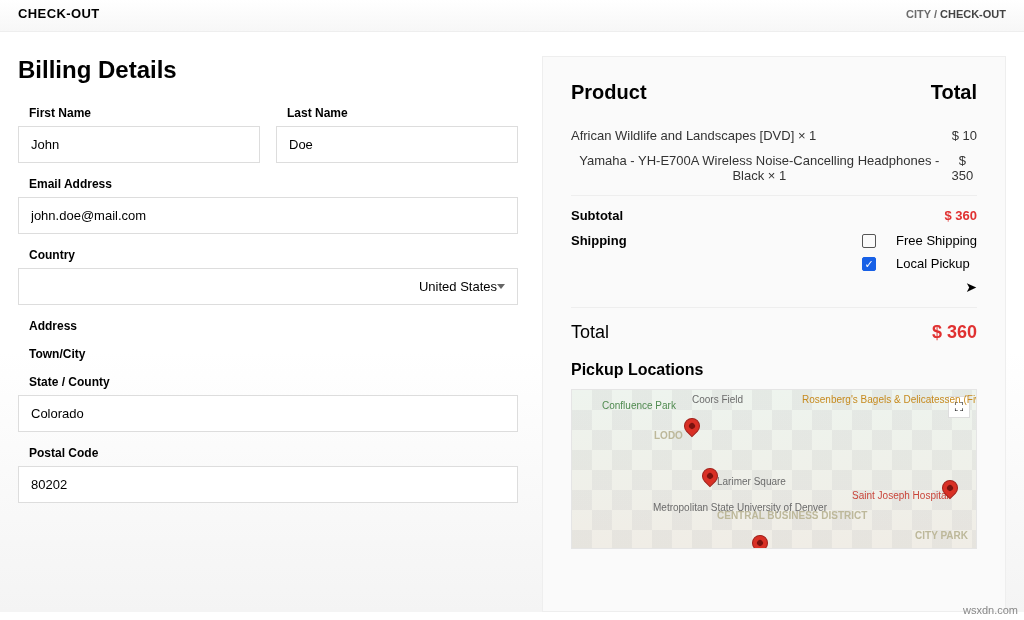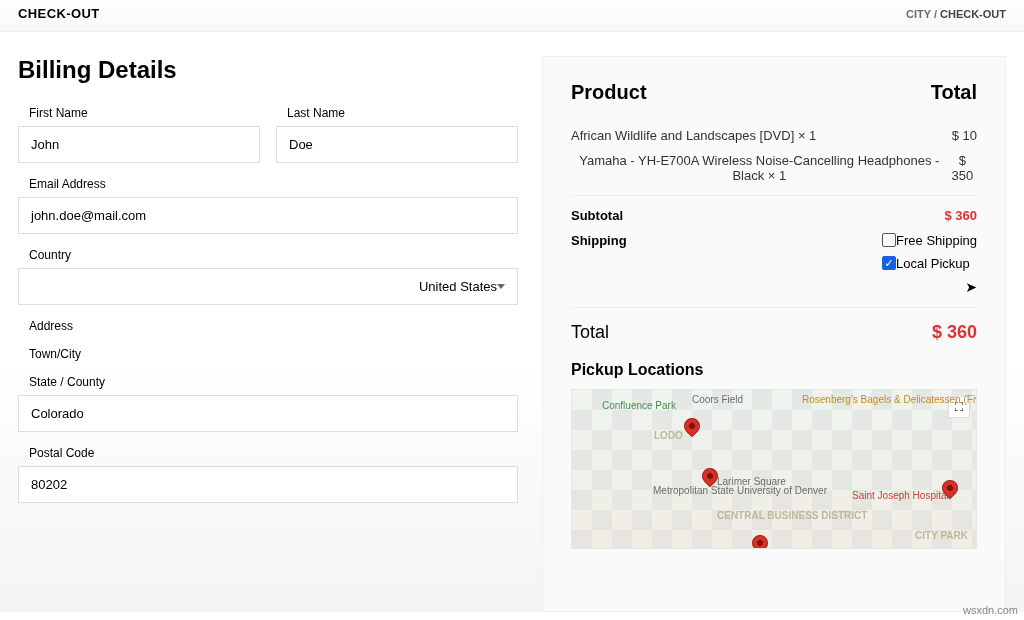--- a/index.html
+++ b/index.html
@@ -32,21 +32,21 @@
   .left { flex: 0 0 500px; }
   .right {
     flex: 1;
     border: 1px solid #eee;
     padding: 18px 28px 0 28px;
     background: #fafafa;
   }
   h2.page-title { font-size: 24px; font-weight: 800; margin-bottom: 22px; }
   .row { display: flex; gap: 16px; }
   .field { flex: 1; margin-bottom: 14px; }
-  .field label { display:block; font-size: 12px; font-weight: 400; margin-bottom: 6px; padding-left: 11px; }
+  .field label { display:block; font-size: 12px; font-weight: 700; margin-bottom: 6px; padding-left: 11px; }
   .field input, .field .select {
     width: 100%;
     padding: 10px 12px;
     border: 1px solid #ddd;
     font-size: 13px;
     background: #fff;
   }
   .field .select {
     display: flex;
     justify-content: flex-end;
@@ -63,21 +63,21 @@
   .order-head { display:flex; justify-content: space-between; align-items:center; margin: 6px 0 24px 0;}
   .order-head h3 { font-size: 20px; font-weight: 800; }
   .order-line { display:flex; justify-content: space-between; font-size: 13px; color:#333; margin-bottom: 10px; text-align: center; }
   .order-line .price { font-weight: 400; }
   .sep { border: none; border-top: 1px solid #eee; margin: 12px 0; }
   .subtotal-row { display:flex; justify-content: space-between; font-size: 13px; font-weight:700; }
   .subtotal-row .amt { color:#e03131; font-weight:700; }
   .shipping-row { display:flex; justify-content: space-between; font-size: 13px; margin-top: 10px;}
   .shipping-row .label { font-weight:700; }
   .ship-opts { text-align:left; }
-  .ship-opt { display:flex; align-items:flex-start; gap:0; font-size:13px; margin-bottom:8px; justify-content:flex-start; }
+  .ship-opt { display:flex; align-items:flex-end; gap:20px; font-size:13px; margin-bottom:8px; justify-content:flex-start; }
   .chk {
     width:14px; height:14px; border:1.5px solid #555; border-radius:2px; display:inline-flex;
     align-items:center; justify-content:center; font-size:11px; color:#fff;
   }
   .chk.checked { background:#1760e6; border-color:#1760e6; }
   .total-row { display:flex; justify-content: space-between; font-size: 18px; margin: 14px 0 18px 0; }
   .total-row .amt { color:#e03131; font-weight:700; }
   h4.pickup { font-size: 16px; font-weight:800; margin: 6px 0 10px 0; }
   .map {
     position: relative;
@@ -225,21 +225,21 @@
     <div class="map">
       <div class="map-ctrl">⛶</div>
 
       <span class="map-label park" style="top:10px; left:30px;">Confluence
 Park</span>
       <span class="map-label" style="top:4px; left:120px;">Coors Field</span>
       <span class="map-label poi" style="top:4px; left:230px; line-height:1.1;">Rosenberg's Bagels &amp;
 Delicatessen (Five Points)</span>
       <span class="map-label" style="top:40px; left:82px; font-weight:700; color:#bdb89a;">LODO</span>
       <span class="map-label" style="top:86px; left:145px;">Larimer Square</span>
-      <span class="map-label" style="top:95px; left:40px; line-height:1.1;padding-left:41px;">Metropolitan State
+      <span class="map-label" style="top:112px; left:40px; line-height:1.1;padding-left:41px;">Metropolitan State
 University of
 Denver</span>
       <span class="map-label" style="top:120px; left:145px; font-weight:700; color:#bdb89a; line-height:1.1;">CENTRAL
 BUSINESS
 DISTRICT</span>
       <span class="map-label hospital" style="top:100px; left:280px;">Saint Joseph Hospital</span>
       <span class="map-label" style="top:140px; right:8px; font-weight:700; color:#bdb89a; line-height:1.1;">CITY PARK</span>
 
       <span class="pin" style="top:28px; left:112px;"></span>
       <span class="pin" style="top:78px; left:130px;"></span>

